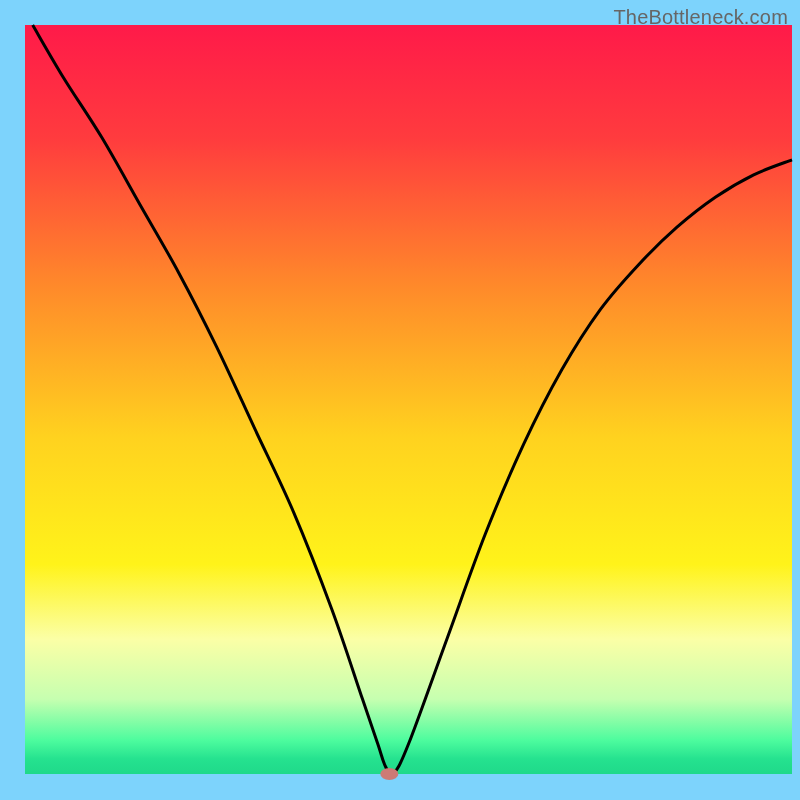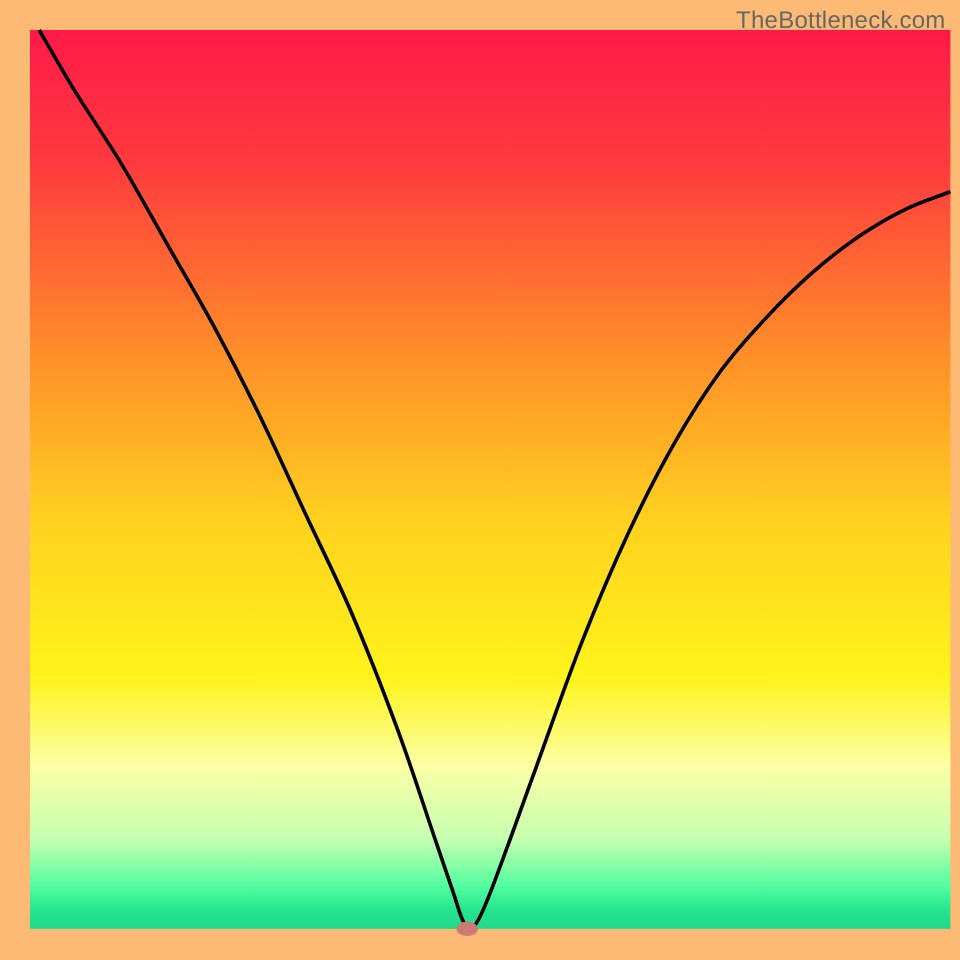--- a/index.html
+++ b/index.html
@@ -8,21 +8,21 @@
     width: 800px;
     height: 800px;
     overflow: hidden;
     background: #000;
     font-family: Arial, Helvetica, sans-serif;
   }
   .frame {
     position: relative;
     width: 800px;
     height: 800px;
-    background: #fdba74;
+    background: #7dd3fc;
   }
   .watermark {
     position: absolute;
     top: 6px;
     right: 12px;
     color: #666;
     font-size: 20px;
     letter-spacing: 0.2px;
     z-index: 10;
   }

